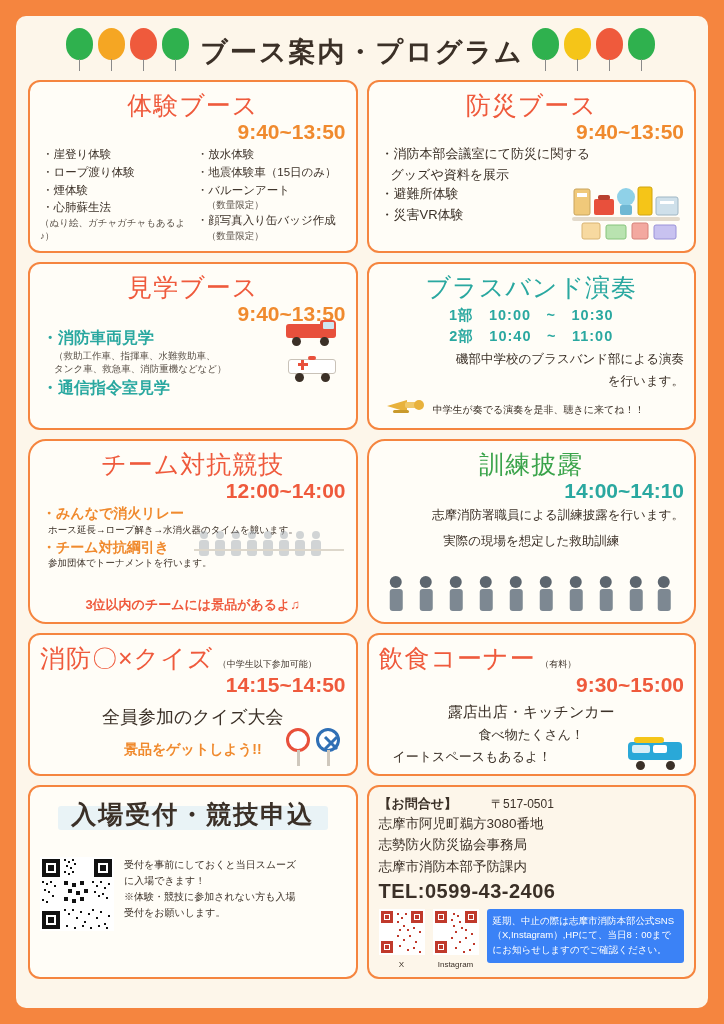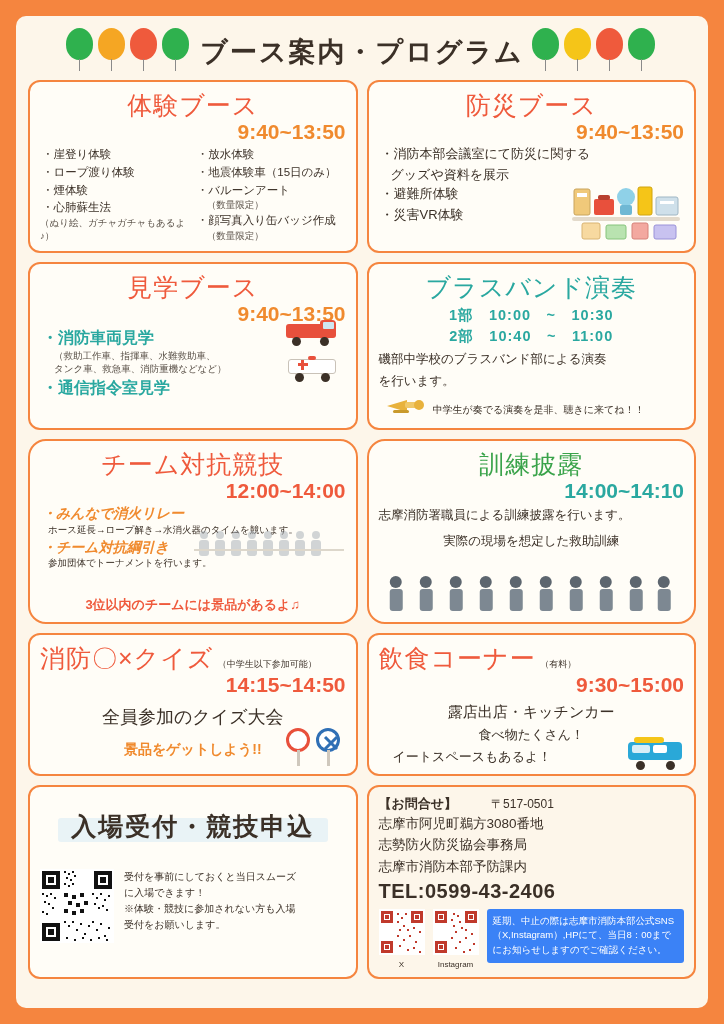--- a/index.html
+++ b/index.html
@@ -92,24 +92,24 @@
 
   .b-list { margin:0; padding-left:2px; }
   .b-list li { list-style:none; font-size:13px; color:#3b3027; line-height:1.6; }
   .b-list li::before { content:"・"; }
 
   .big-b { margin:0; padding-left:2px; }
   .big-b li { list-style:none; font-size:16px; color:#2aa8a0; line-height:1.5; font-weight:bold;}
   .big-b li::before { content:"・"; color:#2aa8a0; }
 
   .orange-b { margin:0; padding-left:2px; }
-  .orange-b li { list-style:none; font-size:14px; color:#f08a2e; font-weight:bold; line-height:1.45;font-style:italic;}
+  .orange-b li { list-style:none; font-size:14px; color:#f08a2e; font-weight:bold; line-height:1.45;}
   .orange-b li::before { content:"・"; }
 
-  .p-line { font-size: 12.5px; color:#3b3027; line-height:1.6; margin:2px 0 0 0;}
+  .p-line { font-size: 12.5px; color:#3b3027; line-height:1.6; margin:2px 0 0 0;text-align:right;}
   .center { text-align:center; }
 
   .bb-times { text-align:center; margin-top:1px; }
   .bb-times div { font-size:14.5px; font-weight:bold; color:#2aa8a0; line-height:1.45; letter-spacing:1px;}
 
   .footnote-sm { font-size:10px; color:#3b3027; }
 
   
   .h1 { min-height: 172px; }
   .h2 { min-height: 168px; }
@@ -119,21 +119,21 @@
   
   .bottom {
     display: grid;
     grid-template-columns: 1fr 1fr;
     gap: 9px;
     margin-top: 9px;
   }
   .bottom .card { min-height: 175px; }
   .entry-title {
     font-size: 25px; font-weight: bold; color: #3b3027; text-align: center;
-    letter-spacing: 2px; position: relative; display:block; margin: 16px auto 0 auto;
+    letter-spacing: 2px; position: relative; display:block; margin: 4px auto 0 auto;
   }
   .entry-brush { position:absolute; left:18px; right:18px; top:8px; height:24px; background:#e9f3f6; border-radius:3px; z-index:0;}
   .entry-row { display:flex; gap:10px; align-items:flex-start; margin-top: 26px; }
   .qr { width:74px; height:74px; background:#fff; position: relative;}
   .qr svg { display:block; }
   .entry-text { font-size:10px; color:#3b3027; line-height:1.6; }
 
   .contact { background:#fdf6ea; border:2px solid #f5853f; border-radius:12px; padding: 8px 10px; }
   .contact-head { font-size:13px; color:#3b3027; font-weight:bold; }
   .contact-zip { font-size:12px; color:#3b3027; margin-left: 34px;}

